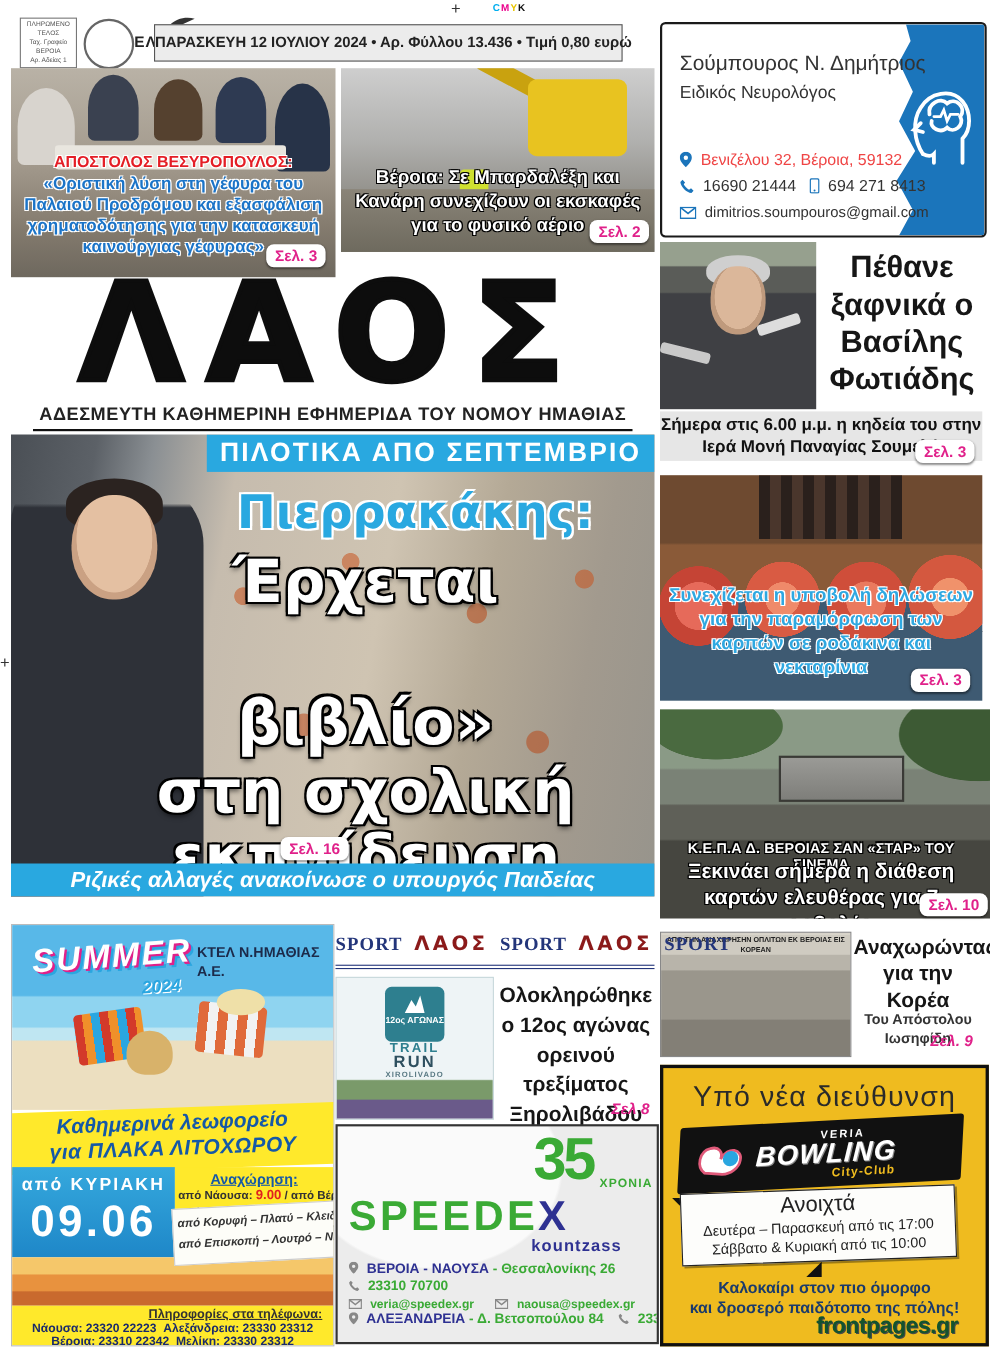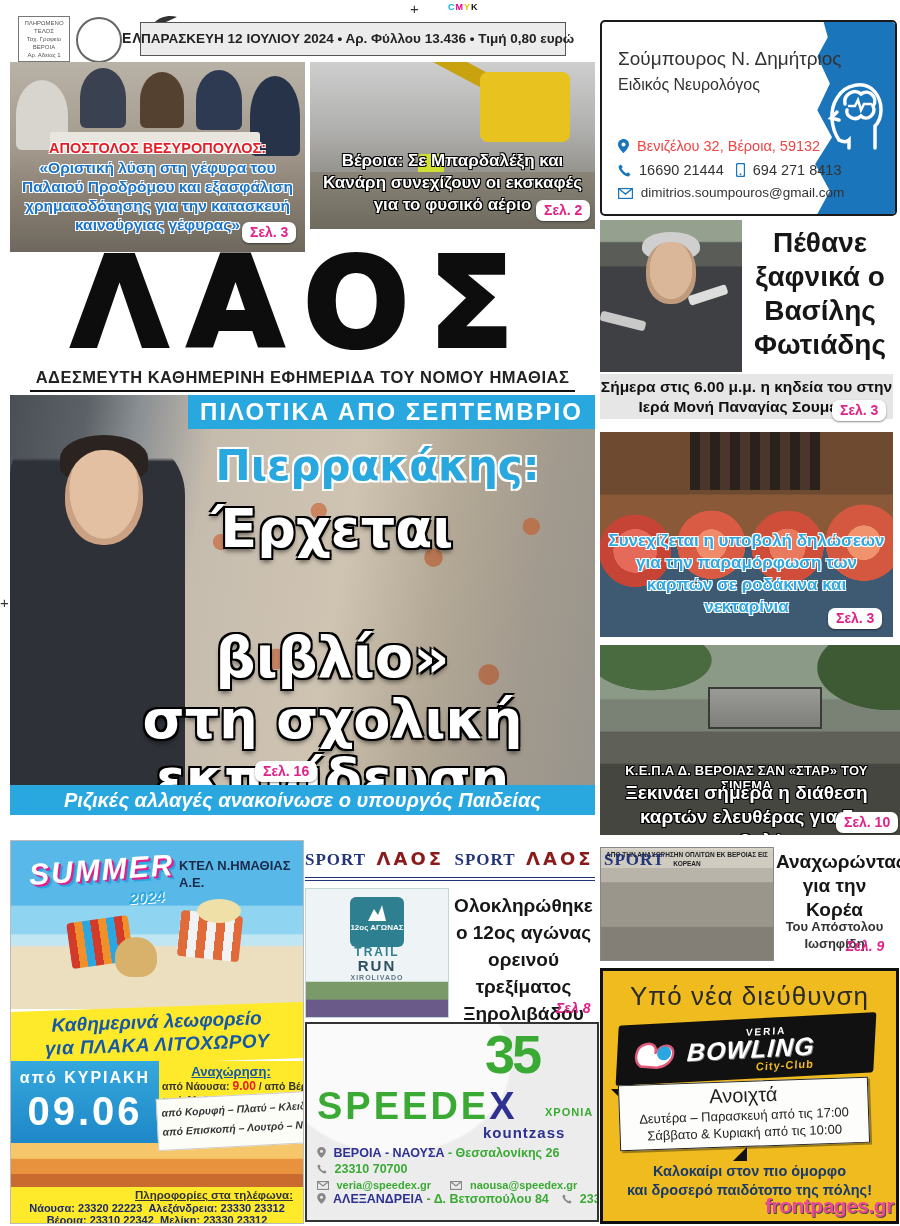--- a/index.html
+++ b/index.html
@@ -165,21 +165,21 @@
   [data-name="bowling-open-title"]{position:absolute;left:0;top:2px;width:100%;text-align:center;font-size:20px;color:#222;}
   [data-name="bowling-hours-1"]{position:absolute;left:0;top:26px;width:100%;text-align:center;font-size:13px;color:#222;}
   [data-name="bowling-hours-2"]{position:absolute;left:0;top:43px;width:100%;text-align:center;font-size:13px;color:#222;}
   [data-name="bowling-tagline-1"]{position:absolute;left:0;top:192px;width:100%;text-align:center;
       font-size:14.5px;font-weight:bold;color:#1a3a6b;}
   [data-name="bowling-tagline-2"]{position:absolute;left:0;top:211px;width:100%;text-align:center;
       font-size:14.5px;font-weight:bold;color:#1a3a6b;}
   .deco-tri{position:absolute;width:0;height:0;border-style:solid;}
 
   [data-name="watermark"]{left:742px;top:1194px;font-size:21px;font-weight:bold;letter-spacing:-.5px;
-      color:#ec4899;text-shadow:1px 1px 0 #4a4a4a;margin-left:23px;}
+      color:#14532d;text-shadow:1px 1px 0 #4a4a4a;}
 
   
   [data-name="ktel-ad"]{left:10px;top:840px;width:292px;height:382px;overflow:hidden;border:1px solid #bbb;}
   [data-name="ktel-beach"]{position:absolute;left:0;top:0;width:292px;height:168px;
       background:linear-gradient(180deg,#58b8e8 0 38%,#8fd4f0 39% 55%,#bfe6f2 56% 62%,#ecdfc0 63% 100%);}
   [data-name="summer-logo"]{position:absolute;left:18px;top:12px;font-size:30px;font-weight:bold;font-style:italic;
       color:#fff;text-shadow:2px 2px 0 #e0218a,4px 4px 0 #2aa6e0;transform:rotate(-4deg);letter-spacing:2px;}
   [data-name="summer-year"]{position:absolute;left:118px;top:48px;font-size:16px;font-weight:bold;font-style:italic;
       color:#2aa6e0;text-shadow:1px 1px 0 #fff;transform:rotate(-4deg);}
   [data-name="ktel-brand"]{position:absolute;left:168px;top:16px;width:118px;font-size:13px;font-weight:bold;
@@ -231,21 +231,21 @@
       font-size:7px;font-weight:bold;color:#5a7a84;letter-spacing:1px;}
   [data-name="trail-headline"]{left:452px;top:892px;width:143px;text-align:center;
       font-size:19px;font-weight:bold;line-height:27px;color:#161616;}
   [data-name="trail-page-ref"]{left:556px;top:1000px;font-size:14px;}
 
   
   [data-name="speedex-ad"]{left:305px;top:1022px;width:290px;height:196px;border:2px solid #333;
       background:radial-gradient(ellipse at 30% 20%,#fafafa 0 40%,#ececec 41% 100%);overflow:hidden;}
   [data-name="speedex-years"]{position:absolute;left:178px;top:2px;font-size:54px;font-weight:bold;
       color:#3aaa35;letter-spacing:-3px;line-height:56px;}
-  [data-name="speedex-years-label"]{position:absolute;left:238px;top:46px;font-size:11px;font-weight:bold;color:#3aaa35;letter-spacing:1px;margin-top:36px;}
+  [data-name="speedex-years-label"]{position:absolute;left:238px;top:46px;font-size:11px;font-weight:bold;color:#3aaa35;letter-spacing:1px;}
   [data-name="speedex-brand"]{position:absolute;left:10px;top:62px;font-size:38px;font-weight:bold;
       letter-spacing:3px;line-height:40px;}
   .brand-green{color:#3aaa35;} .brand-blue{color:#2e3192;}
   [data-name="speedex-brand-sub"]{position:absolute;left:176px;top:100px;font-size:15px;font-weight:bold;color:#2e3192;letter-spacing:1px;}
   .spx-line{position:absolute;left:10px;font-size:12.5px;font-weight:bold;white-space:nowrap;}
   .spx-city{color:#2e3192;} .spx-green{color:#3aaa35;} .spx-mail{font-size:11px;color:#3aaa35;}
   [data-name="speedex-line1"]{top:122px;} [data-name="speedex-line2"]{top:138px;}
   [data-name="speedex-line3"]{top:154px;} [data-name="speedex-line4"]{top:168px;}
   .spx-icon{display:inline-block;vertical-align:-1px;margin-right:4px;}
 </style>

